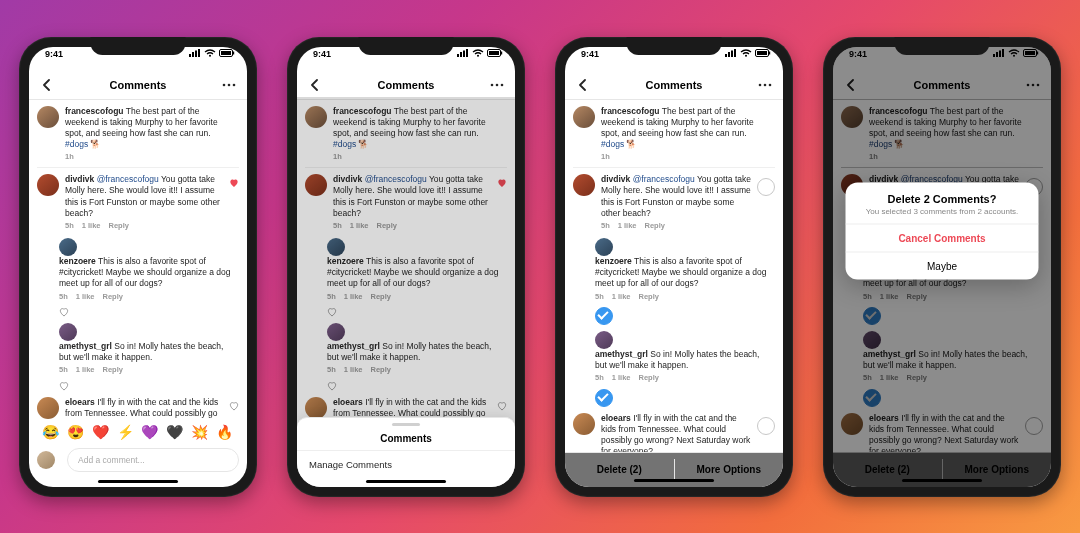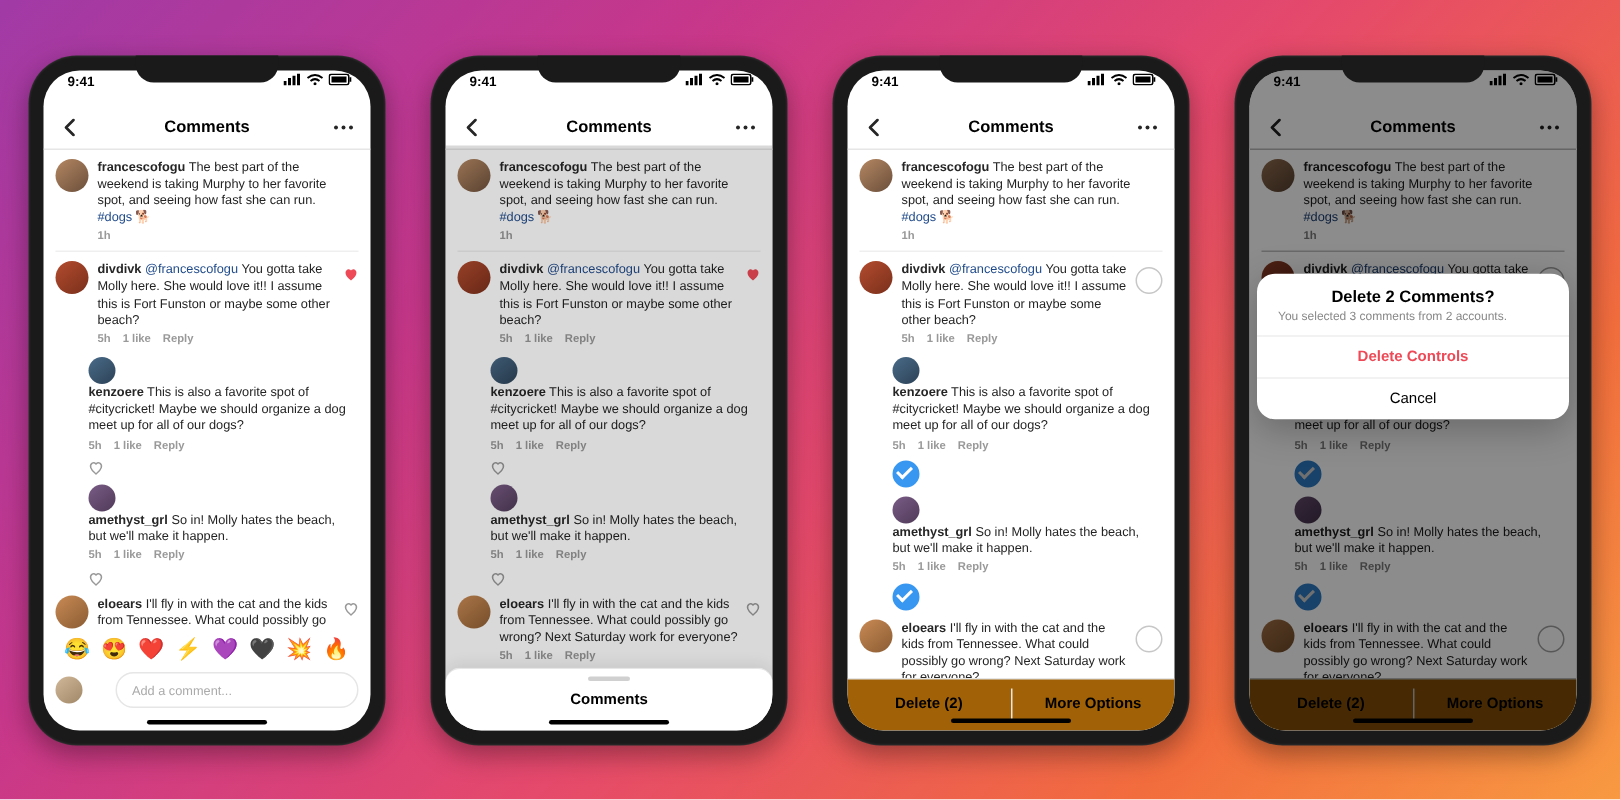--- a/index.html
+++ b/index.html
@@ -111,21 +111,21 @@
   }
   .select-circle.checked::after{
     content:""; position:absolute; left:4px; top:1px; width:4px; height:8px;
     border:solid #fff; border-width:0 2px 2px 0; transform:rotate(45deg);
   }
   .divider { height:1px; background:#efefef; margin: 4px 8px 0 36px; }
 
   
   .emoji-row { display:flex; justify-content:space-around; padding:4px 10px; font-size:14px; }
   .add-comment {
-    display:flex; align-items:center; gap:16px; padding:4px 8px 6px 8px;
+    display:flex; align-items:center; gap:6px; padding:4px 8px 6px 8px;
   }
   .add-comment .field {
     flex:1; border:1px solid #e6e6e6; border-radius:20px; height:22px;
     display:flex; align-items:center; padding:0 10px; font-size:8.5px; color:#aaa;
   }
   .home-indicator {
     height:3px; width:80px; background:#000; border-radius:2px;
     margin: 2px auto 4px auto;
   }
 
@@ -141,38 +141,38 @@
     display:flex; justify-content:space-between; align-items:center;
     padding:8px 12px; border-top:1px solid #eee; font-size:9.5px; color:#262626;
   }
   .sheet .chev { color:#bbb; font-size:12px; }
   .dim-overlay {
     position:absolute; inset:0; background:rgba(0,0,0,0.15);
   }
 
   
   .action-bar {
-    position:absolute; left:0; right:0; bottom:0; background:#a16207;
+    position:absolute; left:0; right:0; bottom:0; background:#737373;
     border-top:1px solid #e6e6e6; display:flex; height:34px;
   }
   .action-bar > div {
     flex:1; display:flex; align-items:center; justify-content:center;
     font-size:10px; font-weight:600;
   }
   .action-bar .sep { flex:0 0 1px; background:#e6e6e6; margin:6px 0; }
 
   
   .dim-overlay.strong { background:rgba(0,0,0,0.45); pointer-events:none; }
   .alert {
     position:absolute; left:50%; top:42%; transform:translate(-50%,-50%);
-    width:208px; background:#fff; border-radius:12px; overflow:hidden;
+    width:193px; background:#fff; border-radius:12px; overflow:hidden;
     box-shadow:0 6px 24px rgba(0,0,0,0.25); z-index:60;
   }
   .alert .a-title { text-align:center; font-weight:600; font-size:11px; padding:10px 10px 2px; }
-  .alert .a-sub { font-size:8px; color:#888; padding:0 14px 8px; }
+  .alert .a-sub { text-align:center; font-size:8px; color:#888; padding:0 14px 8px; }
   .alert .a-btn { border-top:1px solid #eee; text-align:center; font-size:10px; padding:8px 0; }
   .alert .danger { color:#ed4956; font-weight:600; }
   .dimmed-under { filter: brightness(0.8); }
 </style>
 </head>
 <body>
 
 <div class="stage">
 
   <div class="phone">
@@ -399,20 +399,23 @@
                 <path d="M5 9 C1 6 0.5 3 2.5 1.8 C3.7 1.1 5 2.3 5 2.3 C5 2.3 6.3 1.1 7.5 1.8 C9.5 3 9 6 5 9 Z" fill="none" stroke="#999" stroke-width="1"></path>
               </svg>
             </div>
           </div>
         </div>
 
       <div class="dim-overlay" style="top:50px;"></div>
       <div class="sheet">
         <div class="grabber"></div>
         <div class="title">Comments</div>
+        <div class="item">
+          <span>Manage Comments</span>
+        </div>
         <div class="home-indicator"></div>
       </div>
     </div>
   </div>
 
   <div class="phone">
     <div class="notch"></div>
     <div class="screen">
       <div class="statusbar">
         <span class="time">9:41</span>
@@ -572,19 +575,19 @@
           <div class="sep"></div>
           <div>More Options</div>
         </div>
         <div class="home-indicator" style="position:absolute;bottom:1px;left:50%;transform:translateX(-50%);"></div>
       </div>
 
       <div class="dim-overlay strong"></div>
       <div class="alert">
         <div class="a-title">Delete 2 Comments?</div>
         <div class="a-sub">You selected 3 comments from 2 accounts.</div>
-        <div class="a-btn danger">Delete Controls</div>
-        <div class="a-btn">Cancel</div>
+        <div class="a-btn danger">Cancel Comments</div>
+        <div class="a-btn">Maybe</div>
       </div>
     </div>
   </div>
 
 </div>
 
 </body></html>

